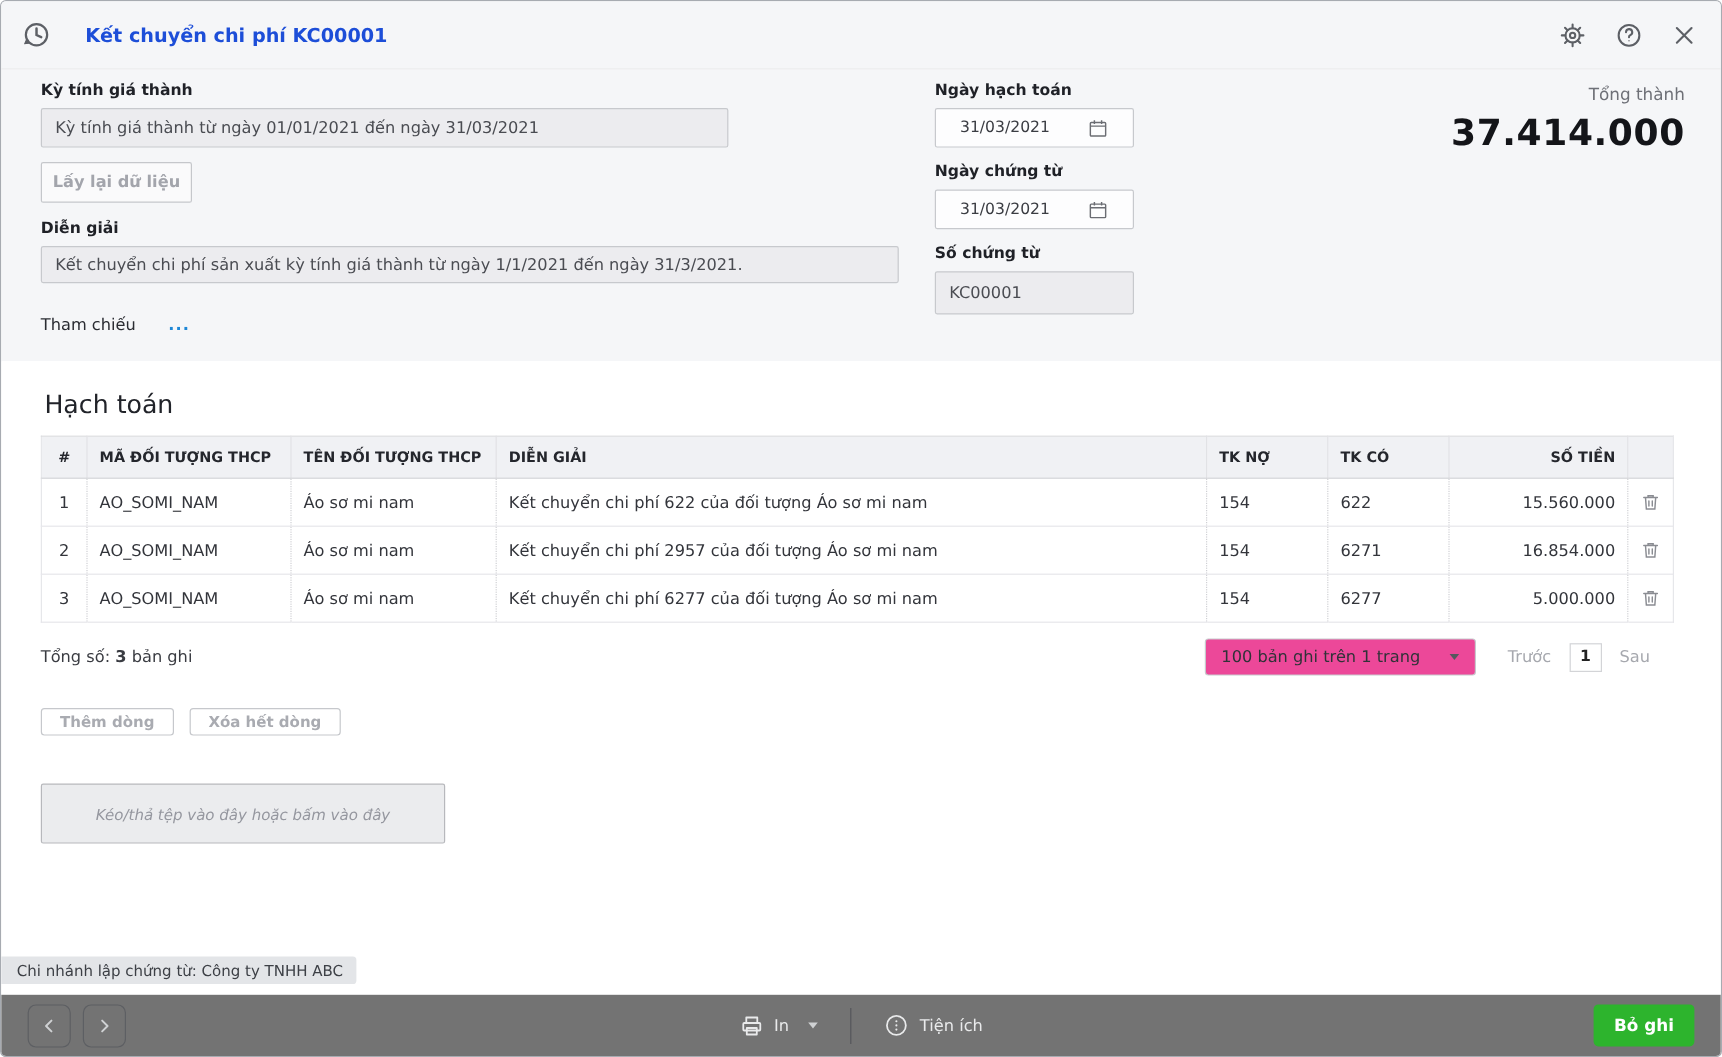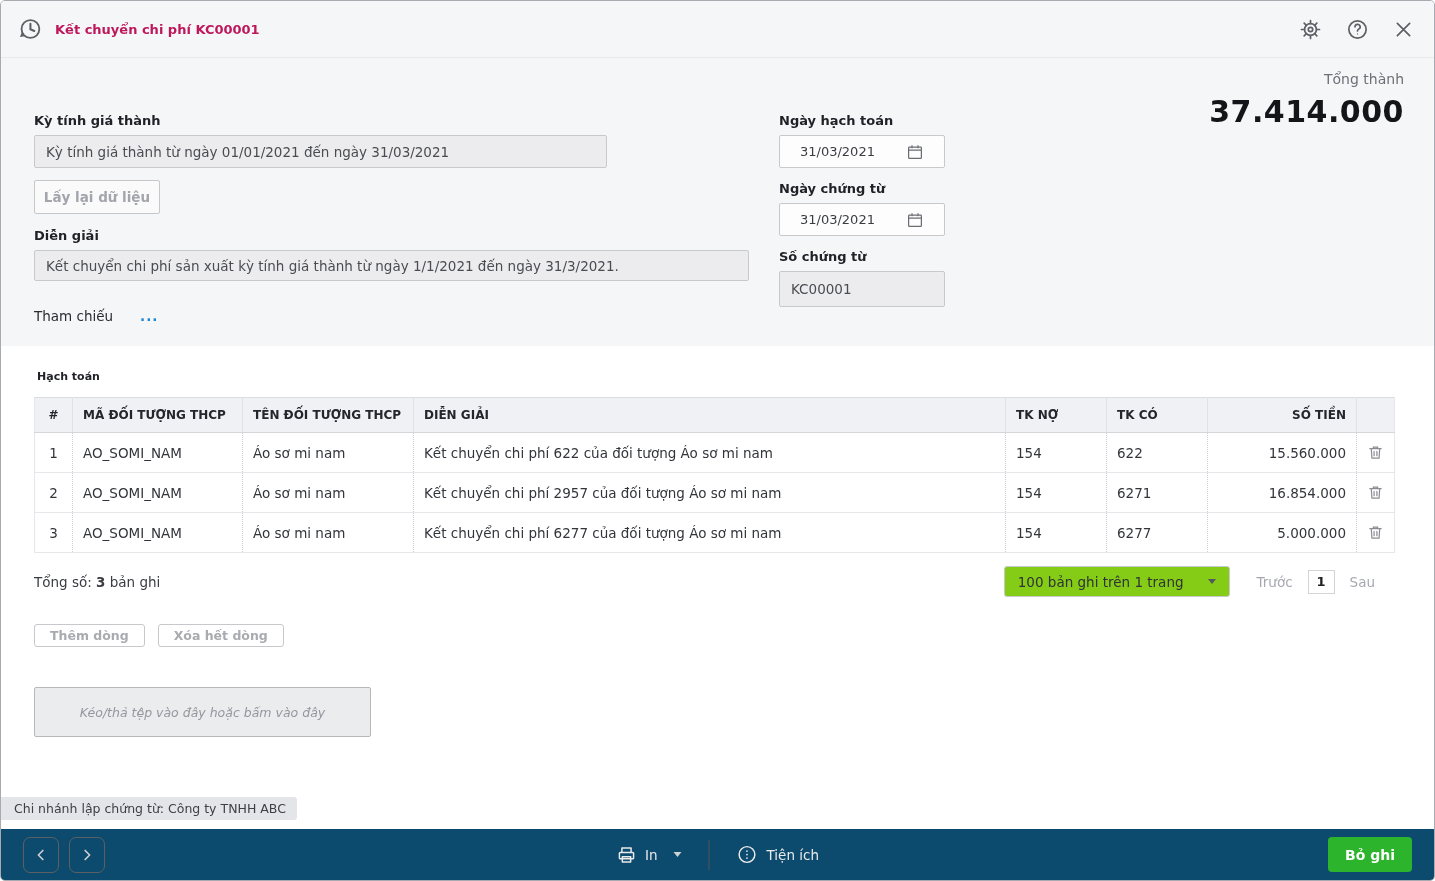--- a/index.html
+++ b/index.html
@@ -4,65 +4,65 @@
 <style>
   * { margin:0; padding:0; box-sizing:border-box; }
   html,body { width:1435px; height:881px; overflow:hidden; }
   body { font-family:"DejaVu Sans","Liberation Sans",sans-serif; background:#fff; }
   .window { width:1435px; height:881px; border:1px solid #a7abb1; border-radius:5px;
             display:flex; flex-direction:column; overflow:hidden; background:#fff; }
 
   
   .hdr { height:57px; flex:none; background:#f5f6f8; display:flex; align-items:center;
          padding:0 20px 0 16px; border-bottom:1px solid #e9eaec; }
-  .hdr .ttl { font-size:13px; font-weight:bold; color:#be185d; margin-left:12px; }
+  .hdr .ttl { font-size:16px; font-weight:bold; color:#1d4ed8; margin-left:28px; }
   .hdr-icons { margin-left:auto; display:flex; align-items:center; gap:24px; color:#5d6066; }
   .icon-btn { cursor:pointer; display:flex; align-items:center; }
 
   
   .form-area { flex:none; background:#f5f6f8; padding:10px 30px 22px 33px; display:flex; align-items:flex-start; }
-  .lbl { font-size:13px; font-weight:bold; color:#1f2127; margin-bottom:7px;margin-top:45px; }
+  .lbl { font-size:13px; font-weight:bold; color:#1f2127; margin-bottom:7px; }
   .col-left { width:715px; flex:none; }
   .row-flex { display:flex; gap:12px; align-items:stretch;flex-direction:column; }
   .inp { height:33px; border:1px solid #c7c9cd; border-radius:2px; padding:0 11px;
          font-size:13.5px; color:#43454b; font-family:inherit; width:100%; outline:none; }
   .inp-dis { background:#ececef; color:#4a4c52; }
   .btn-ghost { flex:none; width:126px; height:34px; background:#fafafb; border:1px solid #c5c7cb;
                border-radius:2px; color:#a3a5ac; font-size:13.5px; font-weight:bold; font-family:inherit; cursor:pointer; }
   .mt14 { margin-top:14px; }
   .ref-row { margin-top:27px; display:flex; align-items:center; gap:27px; font-size:13.5px; color:#2a2c32; }
   .ref-link { color:#1e87d6; font-weight:bold; cursor:pointer; letter-spacing:1px; }
   .col-right { width:166px; flex:none; margin-left:30px; }
   .date-box { height:33px; border:1px solid #c7c9cd; border-radius:2px; background:#fdfdfe;
               display:flex; align-items:center; padding:0 20px; font-size:13px; color:#3b3d43; cursor:pointer; }
   .date-box .cal { margin-left:auto; color:#6b6d73; display:flex; }
   .col-total { margin-left:auto; text-align:right; padding-top:3px; }
   .total-lbl { font-size:14px; color:#6e7077; }
   .total-val { font-size:30px; font-weight:bold; color:#141519; margin-top:7px; letter-spacing:.5px; }
 
   
   .content { flex:1; background:#fff; position:relative; }
-  .sec-title { margin:24px 0 0 36px; font-size:11px; font-weight:700; color:#212329; }
+  .sec-title { margin:24px 0 0 36px; font-size:21px; font-weight:400; color:#212329; }
 
   table.grid { border-collapse:collapse; margin:14px 0 0 33px; width:1360px; table-layout:fixed; }
   .grid th { background:#f0f1f4; border-top:1px solid #dbdcdf; border-bottom:1px solid #d5d6d9;
              border-right:1px solid #e1e2e5; border-left:1px solid #e1e2e5;
              font-size:12px; font-weight:bold; color:#24262c; text-align:left; padding:10px 10px; }
   .grid td { border-bottom:1px solid #e6e7ea; border-right:1px dotted #cfd0d4; border-left:1px dotted #cfd0d4;
              height:40px; padding:0 10px; font-size:13.5px; color:#33353b; background:#fff; }
   .grid th:first-child, .grid td:first-child { border-left:1px solid #e6e7ea; text-align:center; padding:10px 4px; }
   .grid td:first-child { padding:0 4px; }
   .grid th:last-child, .grid td:last-child { border-right:1px solid #e6e7ea; }
   .grid .num { text-align:right; }
   .grid .act { text-align:center; color:#8a8c92; }
   .trash { cursor:pointer; display:inline-flex; vertical-align:middle; }
 
   .pag-row { width:1360px; margin:13px 0 0 33px; display:flex; align-items:center; font-size:13.5px; color:#3a3c42; }
   .pag-right { margin-left:auto; display:flex; align-items:center; gap:15px; margin-right:19px; }
-  .page-size { height:31px; border:1px solid #c7c9cd; border-radius:3px; background:#84cc16; padding:0 13px;
+  .page-size { height:31px; border:1px solid #c7c9cd; border-radius:3px; background:#ec4899; padding:0 13px;
                display:flex; align-items:center; gap:24px; cursor:pointer; color:#303238; }
   .caret { width:0; height:0; border-left:4px solid transparent; border-right:4px solid transparent;
            border-top:5px solid #55585e; }
   .pag-dis { color:#a6a8ae; }
   .page-box { width:27px; height:24px; border:1px solid #d3d4d7; background:#fff; text-align:center;
               font-size:13px; font-weight:bold; color:#222; font-family:inherit; outline:none; }
 
   .line-btns { margin:27px 0 0 33px; display:flex; gap:13px; }
   .btn-line { height:23px; padding:0 15px; border:1px solid #c6c8cc; border-radius:3px; background:#fff;
               color:#a9abb1; font-size:12.5px; font-weight:bold; font-family:inherit; cursor:pointer; }
@@ -268,21 +268,21 @@
       <button class="btn-line">Xóa hết dòng</button>
     </div>
 
     <div class="attach">
       <div class="dropzone">Kéo/thả tệp vào đây hoặc bấm vào đây</div>
     </div>
 
     <div class="status-pill">Chi nhánh lập chứng từ: Công ty TNHH ABC</div>
   </div>
 
-  <div class="footer" style="background: #0c4a6e;">
+  <div class="footer" style="background: #737373;">
     <button class="nav-btn">
       <svg width="18" height="18" viewBox="0 0 24 24" fill="none" stroke="currentColor" stroke-width="2.2" stroke-linecap="round" stroke-linejoin="round">
         <polyline points="14.5 18 8.5 12 14.5 6"></polyline>
       </svg>
     </button>
     <button class="nav-btn">
       <svg width="18" height="18" viewBox="0 0 24 24" fill="none" stroke="currentColor" stroke-width="2.2" stroke-linecap="round" stroke-linejoin="round">
         <polyline points="9.5 18 15.5 12 9.5 6"></polyline>
       </svg>
     </button>

